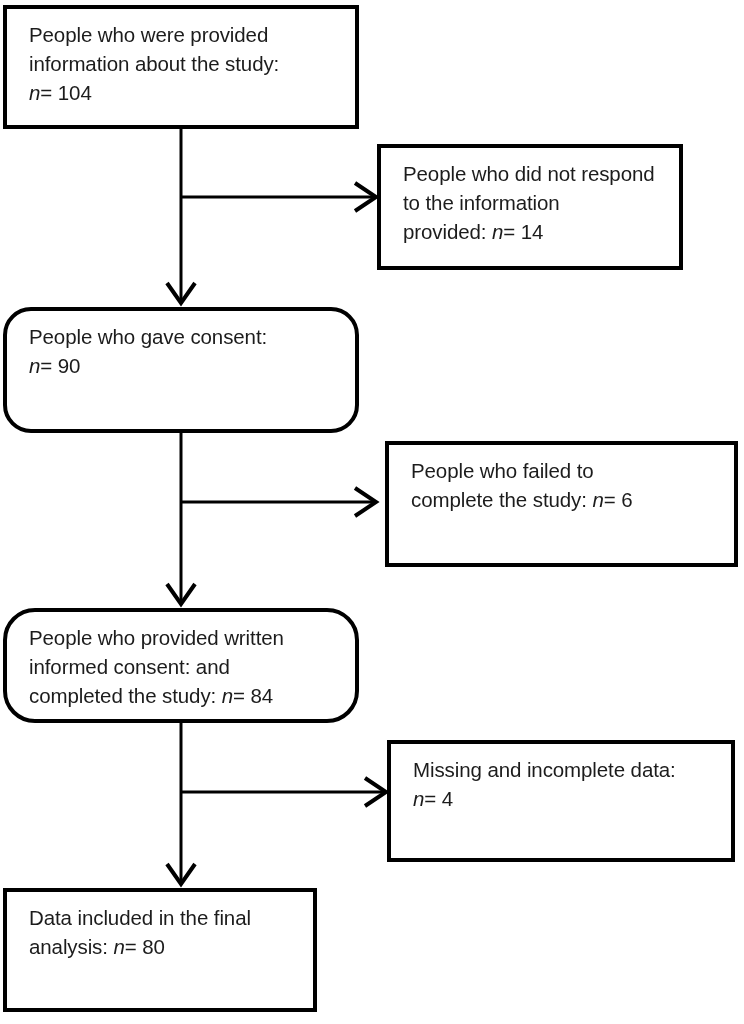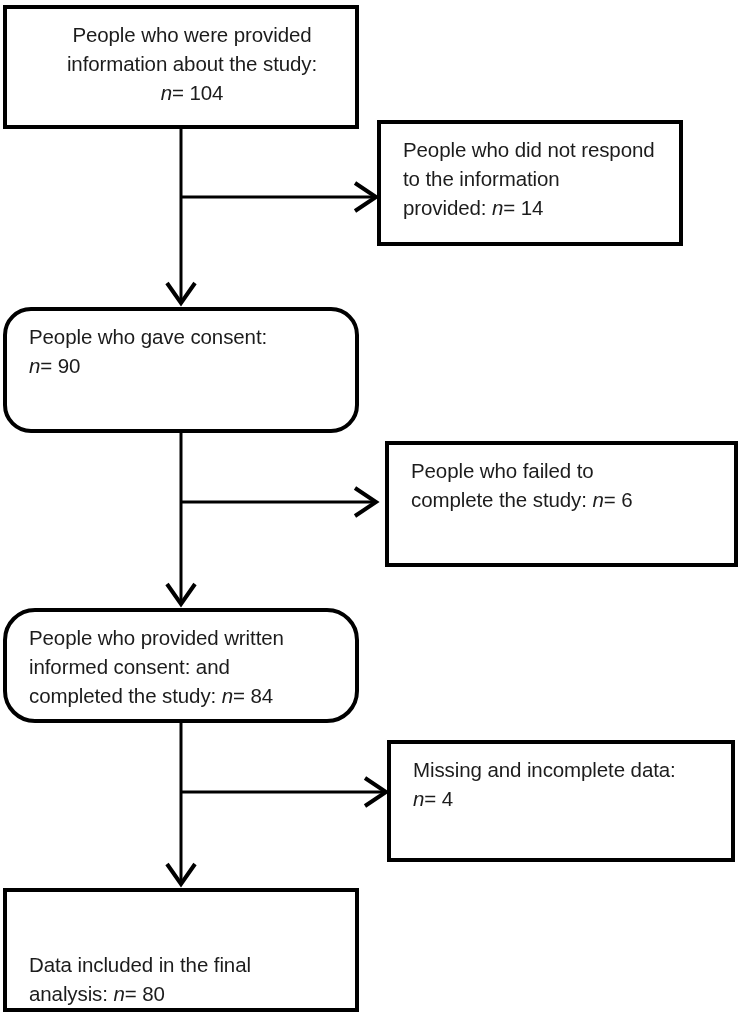--- a/index.html
+++ b/index.html
@@ -78,41 +78,41 @@
       <line x1="181" y1="723" x2="181" y2="884" stroke="#000" stroke-width="3"></line>
       <polyline points="167,864 181,884 195,864" fill="none" stroke="#000" stroke-width="4"></polyline>
     </g>
 
     <g>
       <line x1="181" y1="792" x2="384" y2="792" stroke="#000" stroke-width="3"></line>
       <polyline points="365,778 386,792 365,806" fill="none" stroke="#000" stroke-width="4"></polyline>
     </g>
   </svg>
 
-  <div class="node" style="left:3px; top:5px; width:356px; height:124px;text-align:center;">
+  <div class="node" style="left:3px; top:5px; width:356px; height:124px;">
     <div class="node-text"><span>People who were provided</span><br><span>information about the study:</span><br><span class="nvar">n</span>= <span>104</span></div>
   </div>
 
-  <div class="node" style="left:377px; top:120px; width:306px; height:126px;">
+  <div class="node" style="left:377px; top:144px; width:306px; height:126px;">
     <div class="node-text"><span>People who did not respond</span><br><span>to the information</span><br>provided: <span class="nvar">n</span>= <span>14</span></div>
   </div>
 
   <div class="node" style="left:3px; top:307px; width:356px; height:126px;border-radius:28px;">
     <div class="node-text"><span>People who gave consent:</span><br><span class="nvar">n</span>= <span>90</span></div>
   </div>
 
   <div class="node" style="left:377px; top:441px; width:353px; height:126px;margin-left:8px;">
     <div class="node-text"><span>People who failed to</span><br>complete the study: <span class="nvar">n</span>= <span>6</span></div>
   </div>
 
   <div class="node" style="left:3px; top:608px; width:356px; height:115px;border-radius:32px;">
     <div class="node-text"><span>People who provided written</span><br><span>informed consent: and</span><br>completed the study: <span class="nvar">n</span>= <span>84</span></div>
   </div>
 
   <div class="node" style="left:387px; top:740px; width:348px; height:122px;">
     <div class="node-text"><span>Missing and incomplete data:</span><br><span class="nvar">n</span>= <span>4</span></div>
   </div>
 
-  <div class="node" style="left:3px; top:888px; width:356px; height:124px;justify-content:flex-end;">
+  <div class="node" style="left:3px; top:888px; width:314px; height:124px;">
     <div class="node-text"><span>Data included in the final</span><br>analysis: <span class="nvar">n</span>= <span>80</span></div>
   </div>
 
 </div>
 
 </body></html>

